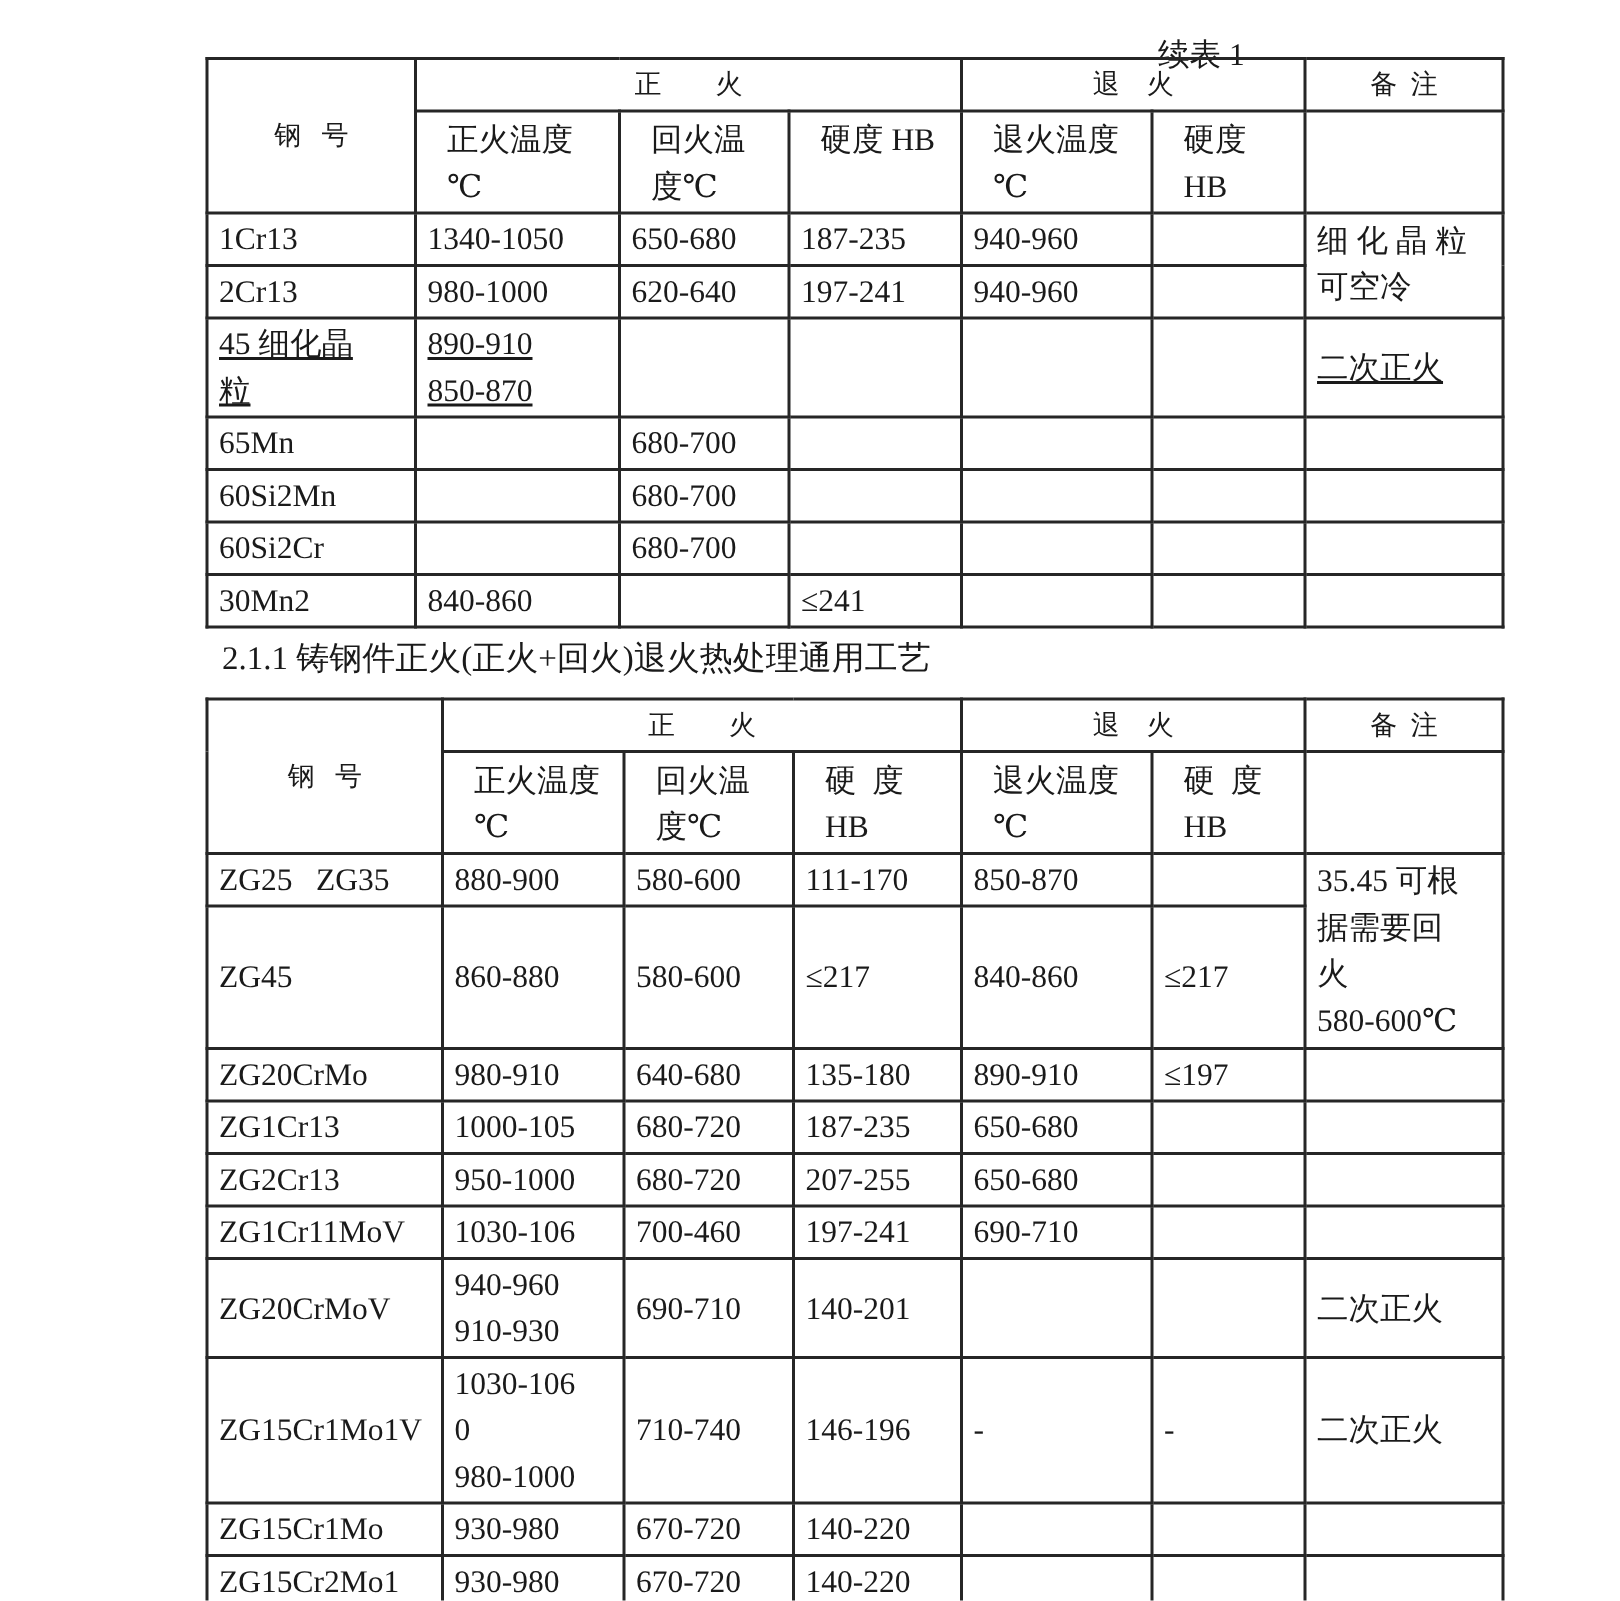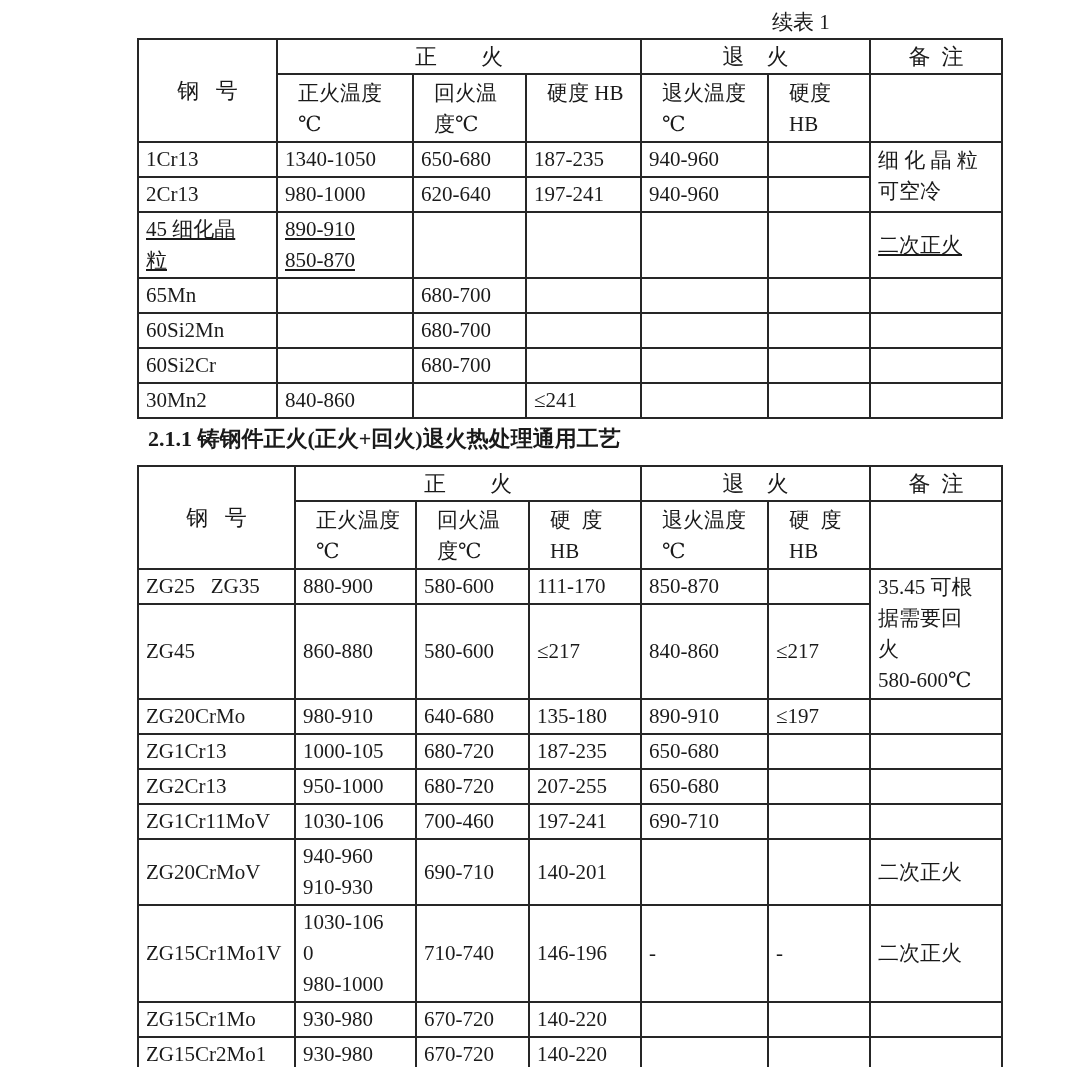--- a/index.html
+++ b/index.html
@@ -7,21 +7,21 @@
     position: relative;
     width: 1080px;
     height: 1067px;
     background: #ffffff;
     color: #1a1a1a;
     font-family: "Liberation Serif", "DejaVu Serif", serif;
   }
   #cont-label {
     position: absolute;
     left: 772px;
-    top: 8px;
+    top: 22px;
     font-size: 21px;
     white-space: pre;
   }
   table {
     position: absolute;
     left: 137px;
     border-collapse: collapse;
     table-layout: fixed;
     width: 864px;
   }
@@ -34,34 +34,34 @@
     line-height: 31px;
     padding: 1px 7px;
     white-space: pre-line;
     overflow: hidden;
     text-align: left;
     vertical-align: middle;
   }
   th.group {
     text-align: center;
     vertical-align: middle;
-    font-size: 22px;
+    font-size: 18px;
   }
   th.sub {
     vertical-align: top;
     padding-top: 3px;
     padding-left: 20px;
   }
   td.rtop { vertical-align: top; padding-top: 2px; margin-left: 20px; }
   #heading {
     position: absolute;
     left: 148px;
     top: 424px;
     font-size: 22px;
-    font-weight: bold;
+    font-weight: normal;
     white-space: pre;
   }
   .rh32 { height: 32px; margin-left: 38px; }
   .rh33 { height: 33px; }
   .rh34 { height: 34px; }
   .rh64 { height: 64px; text-decoration: underline; }
   .rh65 { height: 65px; }
   .rh66 { height: 66px; }
   .rh95 { height: 95px; }
   .rh97 { height: 97px; }

